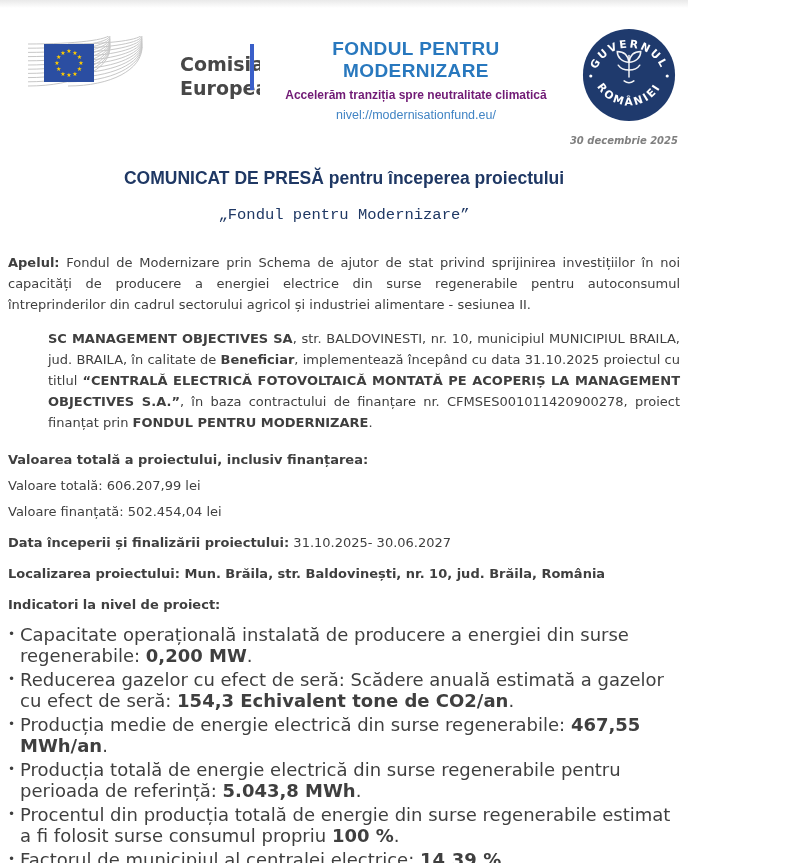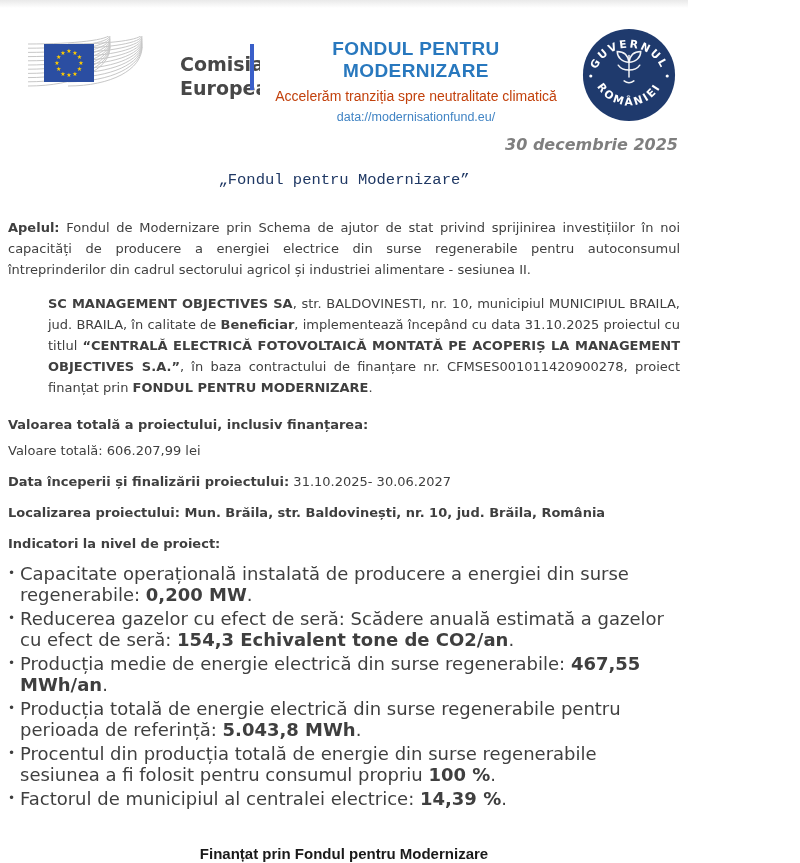--- a/index.html
+++ b/index.html
@@ -10,28 +10,28 @@
   }
   .top-shade{height:8px;background:linear-gradient(#e9e9e9,#ffffff);}
   
   .header{display:flex;align-items:flex-start;margin-top:16px;padding:0 10px 0 28px;height:98px;}
   .ec-logo{width:232px;flex:0 0 auto;margin-top:12px;}
   .fan path{fill:none;stroke:#c7c7c7;stroke-width:1;}
   .star{fill:var(--star_yellow,#FFCC00);font-family:"DejaVu Sans",sans-serif;}
   .ec-text{fill:#474747;font-size:19px;font-weight:600;}
   .fund-block{flex:1 1 auto;text-align:center;margin-top:14px;}
   .fund-title{font-family:"Liberation Sans",sans-serif;font-size:19px;font-weight:bold;color:var(--accent_blue,#2878BE);letter-spacing:.4px;}
-  .fund-tagline{font-family:"Liberation Sans",sans-serif;font-size:14px;font-weight:normal;color:#c2410c;margin-top:6px;}
+  .fund-tagline{font-family:"Liberation Sans",sans-serif;font-size:12px;font-weight:bold;color:#701a75;margin-top:6px;}
   .fund-url{display:inline-block;font-family:"Liberation Sans",sans-serif;font-size:12.5px;color:var(--link_blue,#4184C4);margin-top:6px;text-decoration:none;}
   .gov-seal{width:98px;height:98px;flex:0 0 auto;margin-left:8px;margin-top:2px;}
   .seal-bg{fill:var(--seal_navy,#1F3A6D);}
   .sealtxt{fill:#fff;font-size:11px;font-weight:bold;letter-spacing:2.2px;font-family:"DejaVu Sans",sans-serif;}
   .seal-ornament{stroke:#fff;fill:none;stroke-width:1.5;stroke-linecap:round;opacity:.95;}
   
-  .date{margin-top:13px;padding-right:10px;text-align:right;font-size:16px;font-weight:bold;font-style:italic;color:var(--date_gray,#7F7F7F);}
+  .date{margin-top:13px;padding-right:10px;text-align:right;font-size:10px;font-weight:bold;font-style:italic;color:var(--date_gray,#7F7F7F);}
   .title{margin:22px 20px 0;text-align:center;font-size:17.5px;font-weight:bold;color:var(--navy,#1F3864);font-family:"Liberation Sans",sans-serif;}
   .subtitle{margin-top:17px;text-align:center;font-size:15.5px;color:var(--navy,#1F3864);font-family:Liberation Mono, monospace;}
   .para{margin:28px 8px 0;font-size:13px;line-height:1.62;text-align:justify;}
   .para + .para{margin-top:13px;margin-left:48px;}
   .para b,.line b,.indicators b{font-weight:bold;}
   .line{margin:5px 8px 0;font-size:13px;line-height:21px;}
   .line.heading{font-weight:bold;}
   .line.spaced{margin-top:10px;}
   .indicators{list-style:none;margin:9px 8px 0;padding:0;font-size:18px;}
   .indicators li{position:relative;padding-left:12px;line-height:21px;margin-bottom:3px;}
@@ -97,21 +97,21 @@
           <text x="35.0" y="18.8" text-anchor="middle" font-size="6" class="star">★</text>
         </g>
       <text class="ec-text" x="152" y="35">Comisia</text>
       <text class="ec-text" x="152" y="59">Europeană</text>
       <rect x="222" y="8" width="4" height="46" fill="#3A5FC9"></rect>
     </svg>
 
     <div class="fund-block">
       <div class="fund-title">FONDUL PENTRU MODERNIZARE</div>
       <div class="fund-tagline">Accelerăm tranziția spre neutralitate climatică</div>
-      <a class="fund-url" href="#">data://modernisationfund.eu/</a>
+      <a class="fund-url" href="#">nivel://modernisationfund.eu/</a>
     </div>
 
     <svg class="gov-seal" viewBox="0 0 100 100">
       <circle class="seal-bg" cx="50" cy="50" r="47"></circle>
       <path id="arcTop" d="M14 58 A36 36 0 0 1 86 58" fill="none"></path>
       <path id="arcBot" d="M13 44 A37 37 0 0 0 87 44" fill="none"></path>
       <text class="sealtxt"><textPath href="#arcTop" startOffset="50%" text-anchor="middle">GUVERNUL</textPath></text>
       <text class="sealtxt"><textPath href="#arcBot" startOffset="50%" text-anchor="middle">ROMÂNIEI</textPath></text>
       <circle cx="11" cy="51" r="1.6" fill="#fff"></circle>
       <circle cx="89" cy="51" r="1.6" fill="#fff"></circle>
@@ -121,39 +121,41 @@
         <path d="M50 37 C57 37 62 32 62 26 C55 26 51 30 50 37"></path>
         <path d="M50 45 C45 45 41 43 39 40"></path>
         <path d="M50 45 C55 45 59 43 61 40"></path>
         <path d="M45 56 q5 4 10 0"></path>
       </g>
     </svg>
   </header>
 
   <div class="date">30 decembrie 2025</div>
 
+  <h1 class="title">COMUNICAT DE PRESĂ pentru începerea proiectului</h1>
   <div class="subtitle">„Fondul pentru Modernizare”</div>
 
   <p class="para"><b>Apelul:</b><span> Fondul de Modernizare prin Schema de ajutor de stat privind sprijinirea investițiilor în noi capacități de producere a energiei electrice din surse regenerabile pentru autoconsumul întreprinderilor din cadrul sectorului agricol și industriei alimentare - sesiunea II.</span></p>
   <p class="para"><b>SC MANAGEMENT OBJECTIVES SA</b><span>, str. BALDOVINESTI, nr. 10, municipiul MUNICIPIUL BRAILA, jud. BRAILA, în calitate de </span><b>Beneficiar</b><span>, implementează începând cu data 31.10.2025 proiectul cu titlul </span><b>“CENTRALĂ ELECTRICĂ FOTOVOLTAICĂ MONTATĂ PE ACOPERIȘ LA MANAGEMENT OBJECTIVES S.A.”</b><span>, în baza contractului de finanțare nr. CFMSES001011420900278, proiect finanțat prin </span><b>FONDUL PENTRU MODERNIZARE</b><span>.</span></p>
 
   <div class="line heading spaced" style="margin-top:16px">Valoarea totală a proiectului, inclusiv finanțarea:</div>
   <div class="line">Valoare totală: 606.207,99 lei</div>
+  <div class="line">Valoare finanțată: 502.454,04 lei</div>
 
   <div class="line spaced"><b>Data începerii și finalizării proiectului:</b><span> 31.10.2025- 30.06.2027</span></div>
 
   <div class="line heading spaced">Localizarea proiectului: Mun. Brăila, str. Baldovinești, nr. 10, jud. Brăila, România</div>
   <div class="line heading spaced">Indicatori la nivel de proiect:</div>
 
   <ul class="indicators">
     <li><span>Capacitate operațională instalată de producere a energiei din surse regenerabile: </span><b>0,200 MW</b><span>.</span></li>
     <li><span>Reducerea gazelor cu efect de seră: Scădere anuală estimată a gazelor cu efect de seră: </span><b>154,3 Echivalent tone de CO2/an</b><span>.</span></li>
     <li><span>Producția medie de energie electrică din surse regenerabile: </span><b>467,55 MWh/an</b><span>.</span></li>
     <li><span>Producția totală de energie electrică din surse regenerabile pentru perioada de referință: </span><b>5.043,8 MWh</b><span>.</span></li>
-    <li><span>Procentul din producția totală de energie din surse regenerabile sesiunea a fi folosit pentru consumul propriu </span><b>100 %</b><span>.</span></li>
+    <li><span>Procentul din producția totală de energie din surse regenerabile estimat a fi folosit surse consumul propriu </span><b>100 %</b><span>.</span></li>
     <li><span>Factorul de municipiul al centralei electrice: </span><b>14,39 %</b><span>.</span></li>
   </ul>
 
   <div class="funded">Finanțat prin Fondul pentru Modernizare</div>
 
   <div class="footer-logos">
     <svg class="eib-logo" width="210" height="68" viewBox="0 0 210 68">
       <g class="fan">
           <path d="M0 20 C 49.879999999999995 20, 86 11.6, 86 0"></path>
           <path d="M0 24.3 C 49.879999999999995 24.3, 86 14.598, 86 1.2"></path>

